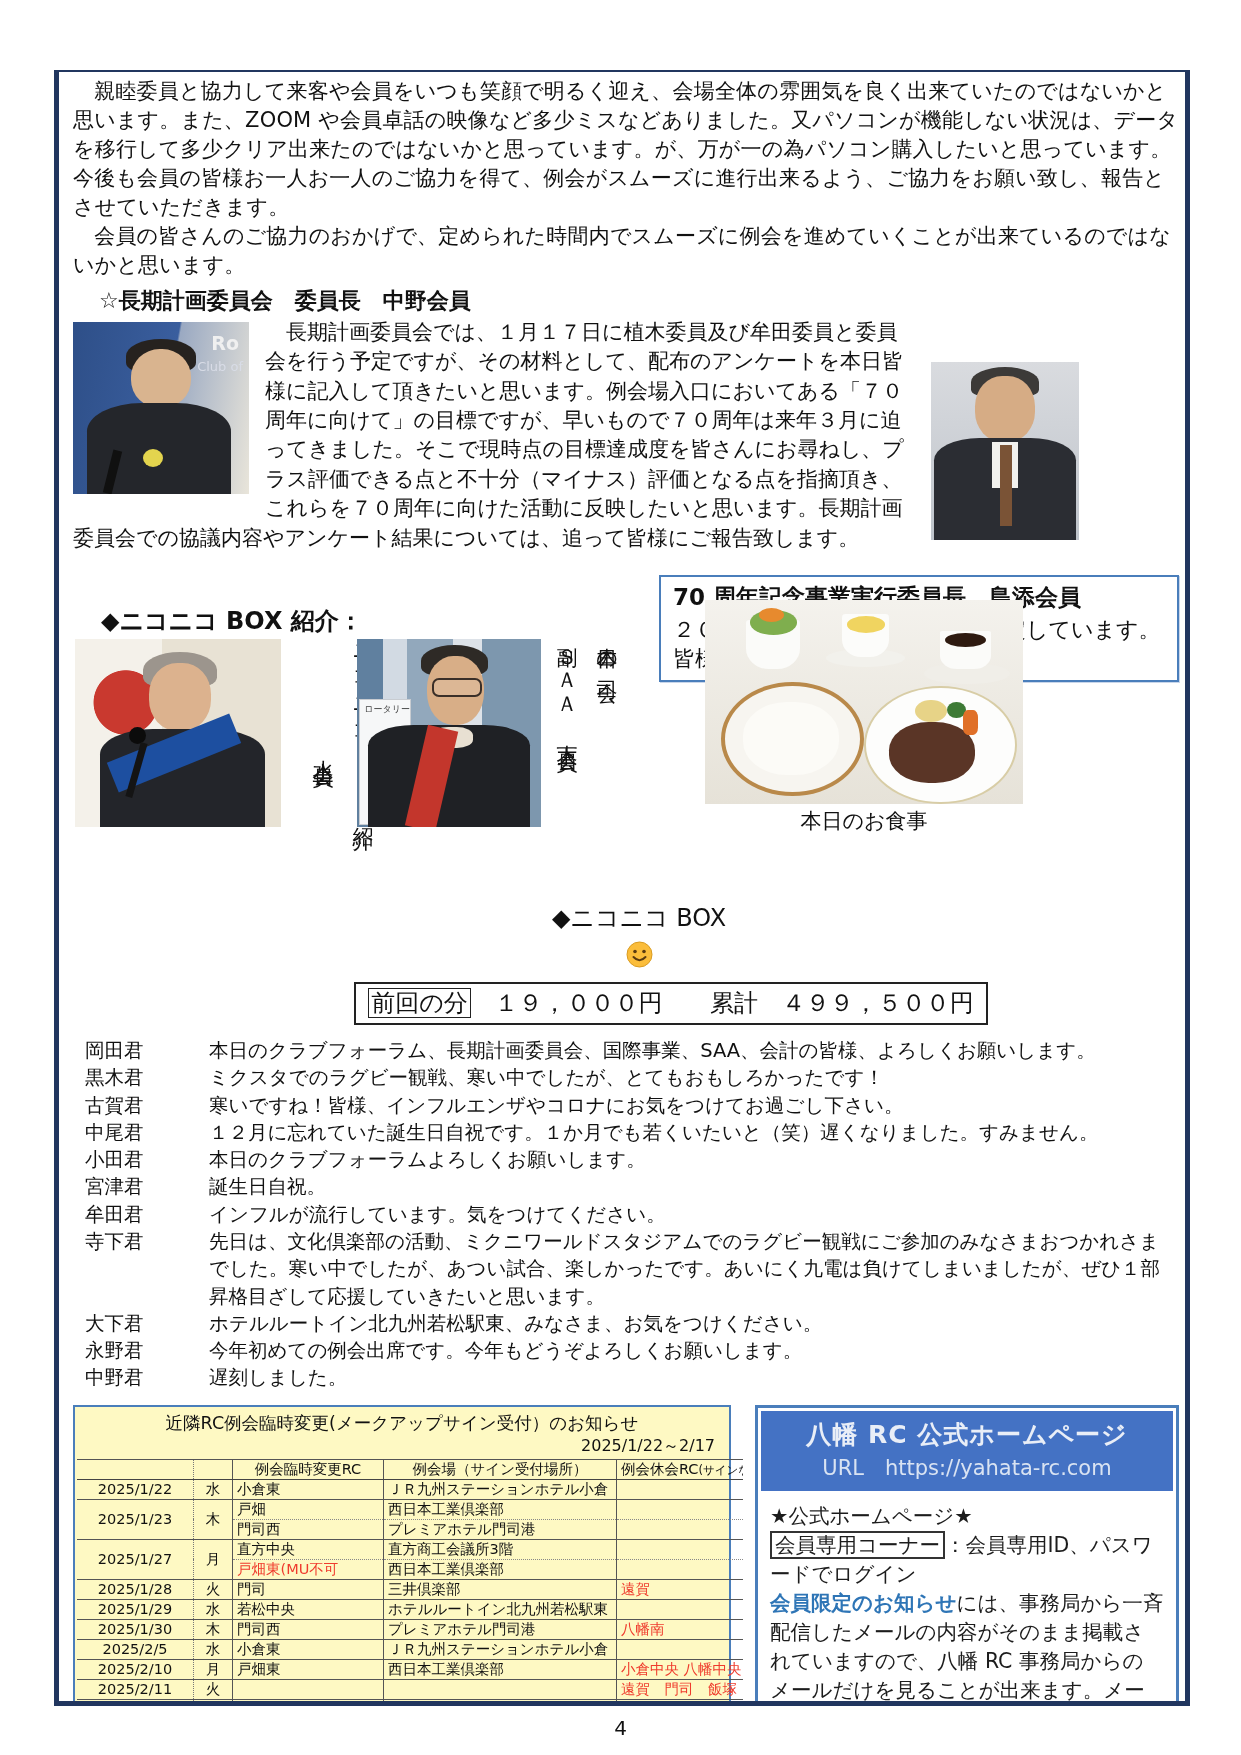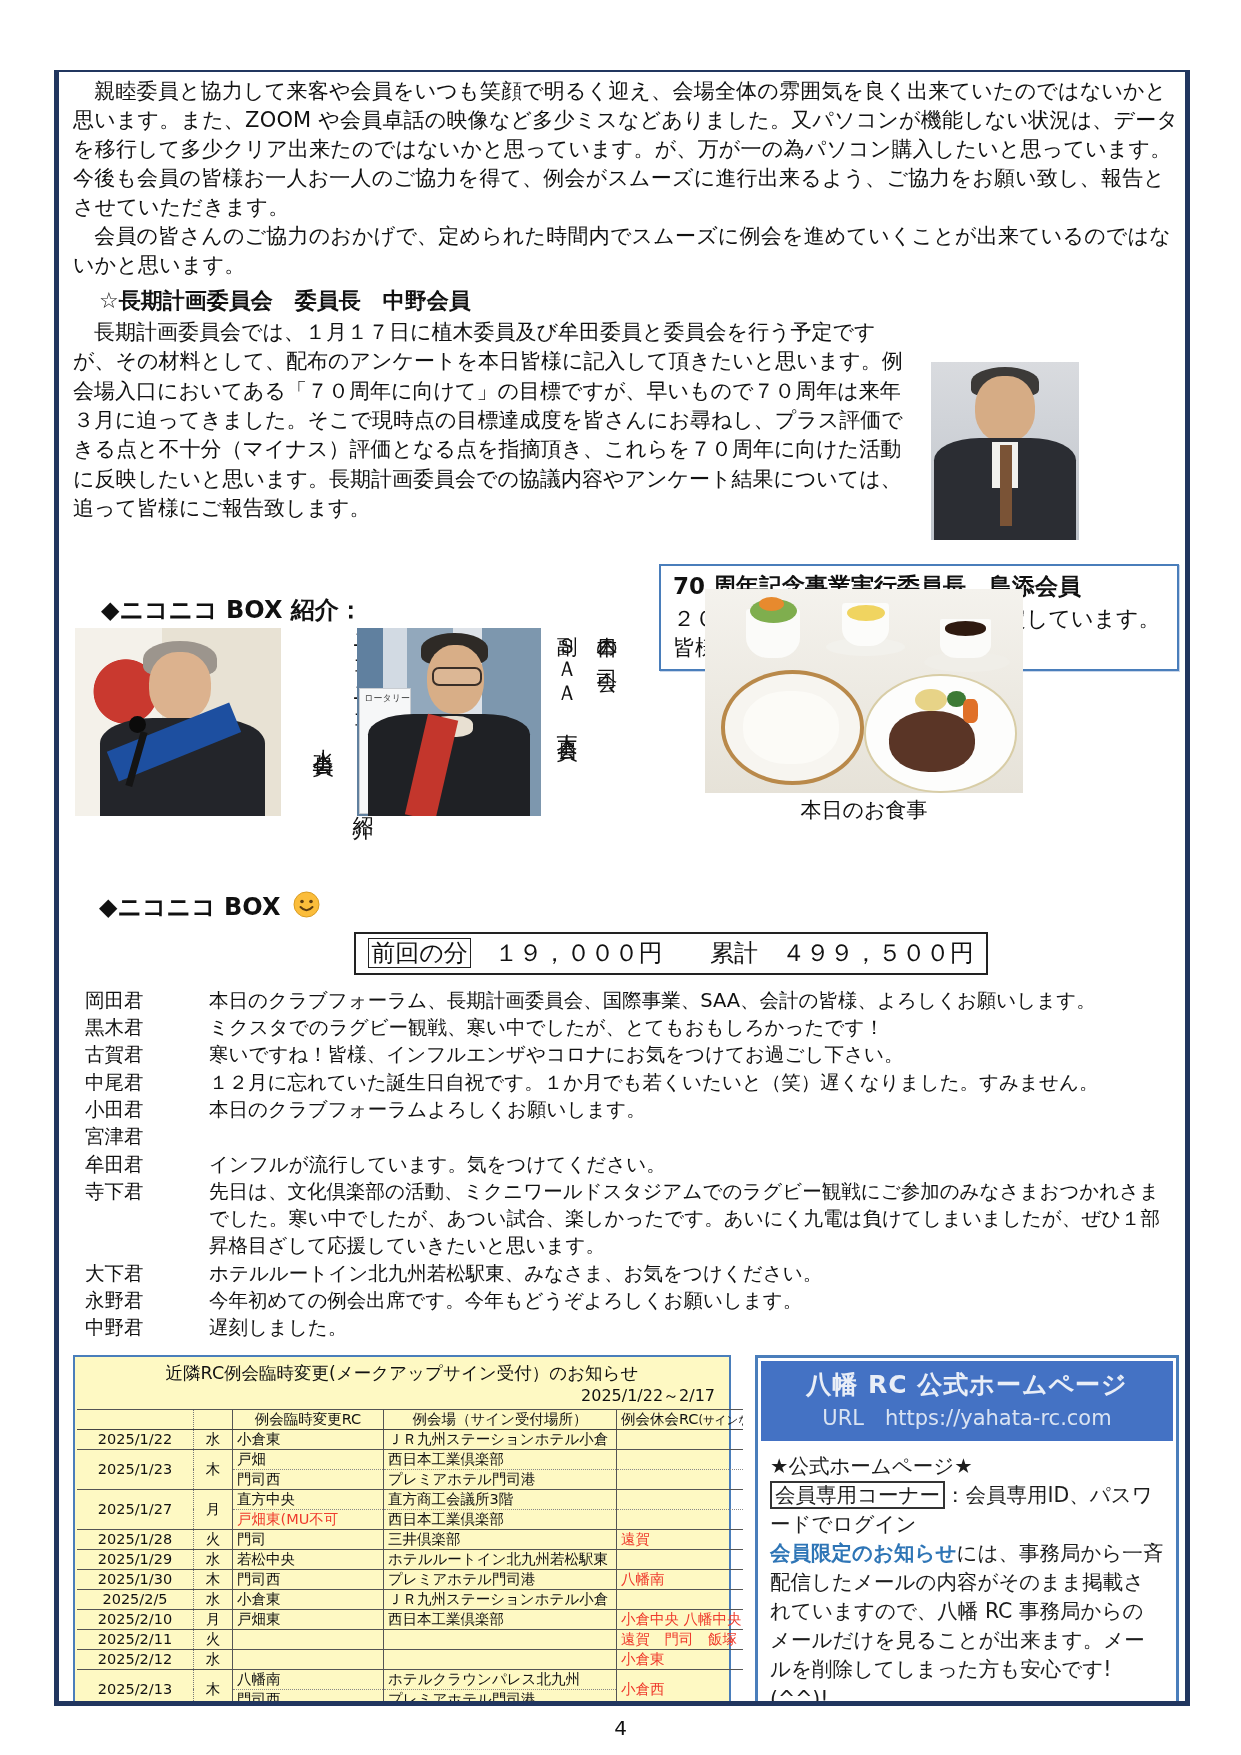--- a/index.html
+++ b/index.html
@@ -36,21 +36,21 @@
   .ph-food{position:absolute;left:632px;top:47px;width:318px;height:204px;}
   .food-cap{position:absolute;left:632px;top:254px;width:318px;text-align:center;font-size:21px;}
   .vlabel{position:absolute;writing-mode:vertical-rl;text-orientation:mixed;
           font-size:21px;letter-spacing:3px;height:252px;top:78px;}
   .vl1{left:224px;}
   .vl2{left:468px;}
   .vlabel .vcol{margin-left:12px;}
   .vlabel .down1{margin-top:112px;}
   .vgap{display:inline-block;margin-top:22px;}
   
-  .niko2-h{margin:12px 0 0 26px;font-size:24px;font-weight:bold;display:flex;align-items:center;gap:13px;}
+  .niko2-h{margin:12px 0 0 26px;font-size:24px;font-weight:normal;display:flex;align-items:center;gap:7px;flex-direction:column;}
   .amount-wrap{text-align:center;margin:8px 0 0 90px;}
   .amount-box{display:inline-block;border:2px solid #222;padding:3px 12px 4px;font-size:24px;}
   .prev-label{border:1px solid #222;padding:0 2px;}
   .amount-box .sp1{margin-left:16px;}
   .amount-box .sp2{margin-left:40px;}
   .amount-box .sp3{margin-left:16px;}
   .donors{margin:12px 0 0 12px;font-size:19.5px;line-height:1.40;}
   .drow{display:flex;}
   .dname{width:96px;flex:none;}
   .dmsg{flex:1;margin-left:28px;}
@@ -137,20 +137,29 @@
 <div class="frame">
 
   <div class="intro">
     <p>　親睦委員と協力して来客や会員をいつも笑顔で明るく迎え、会場全体の雰囲気を良く出来ていたのではないかと思います。また、ZOOM や会員卓話の映像など多少ミスなどありました。又パソコンが機能しない状況は、データを移行して多少クリア出来たのではないかと思っています。が、万が一の為パソコン購入したいと思っています。今後も会員の皆様お一人お一人のご協力を得て、例会がスムーズに進行出来るよう、ご協力をお願い致し、報告とさせていただきます。</p>
     <p>　会員の皆さんのご協力のおかげで、定められた時間内でスムーズに例会を進めていくことが出来ているのではないかと思います。</p>
   </div>
 
   <div class="ltc-h">☆長期計画委員会　委員長　中野会員</div>
 
   <div class="ltc">
+    <div class="photo ph-nakano">
+      <div class="txt1">Ro</div>
+      <div class="txt2">Club of</div>
+      <div class="hair"></div>
+      <div class="head"></div>
+      <div class="torso"></div>
+      <div class="badge"></div>
+      <div class="mic"></div>
+    </div>
     <div class="photo ph-shimazoe">
       <div class="hair"></div>
       <div class="head"></div>
       <div class="torso"></div>
       <div class="shirt"></div>
       <div class="tie"></div>
     </div>
     <span>　長期計画委員会では、１月１７日に植木委員及び牟田委員と委員会を行う予定ですが、その材料として、配布のアンケートを本日皆様に記入して頂きたいと思います。例会場入口においてある「７０周年に向けて」の目標ですが、早いもので７０周年は来年３月に迫ってきました。そこで現時点の目標達成度を皆さんにお尋ねし、プラス評価できる点と不十分（マイナス）評価となる点を指摘頂き、これらを７０周年に向けた活動に反映したいと思います。長期計画委員会での協議内容やアンケート結果については、追って皆様にご報告致します。</span>
   </div>
 
@@ -249,20 +258,21 @@
       <div class="drow">
         <div class="dname">中尾君</div>
         <div class="dmsg">１２月に忘れていた誕生日自祝です。１か月でも若くいたいと（笑）遅くなりました。すみません。</div>
       </div>
       <div class="drow">
         <div class="dname">小田君</div>
         <div class="dmsg">本日のクラブフォーラムよろしくお願いします。</div>
       </div>
       <div class="drow">
         <div class="dname">宮津君</div>
+        <div class="dmsg">誕生日自祝。</div>
       </div>
       <div class="drow">
         <div class="dname">牟田君</div>
         <div class="dmsg">インフルが流行しています。気をつけてください。</div>
       </div>
       <div class="drow">
         <div class="dname">寺下君</div>
         <div class="dmsg">先日は、文化倶楽部の活動、ミクニワールドスタジアムでのラグビー観戦にご参加のみなさまおつかれさまでした。寒い中でしたが、あつい試合、楽しかったです。あいにく九電は負けてしまいましたが、ぜひ１部昇格目ざして応援していきたいと思います。</div>
       </div>
       <div class="drow">

